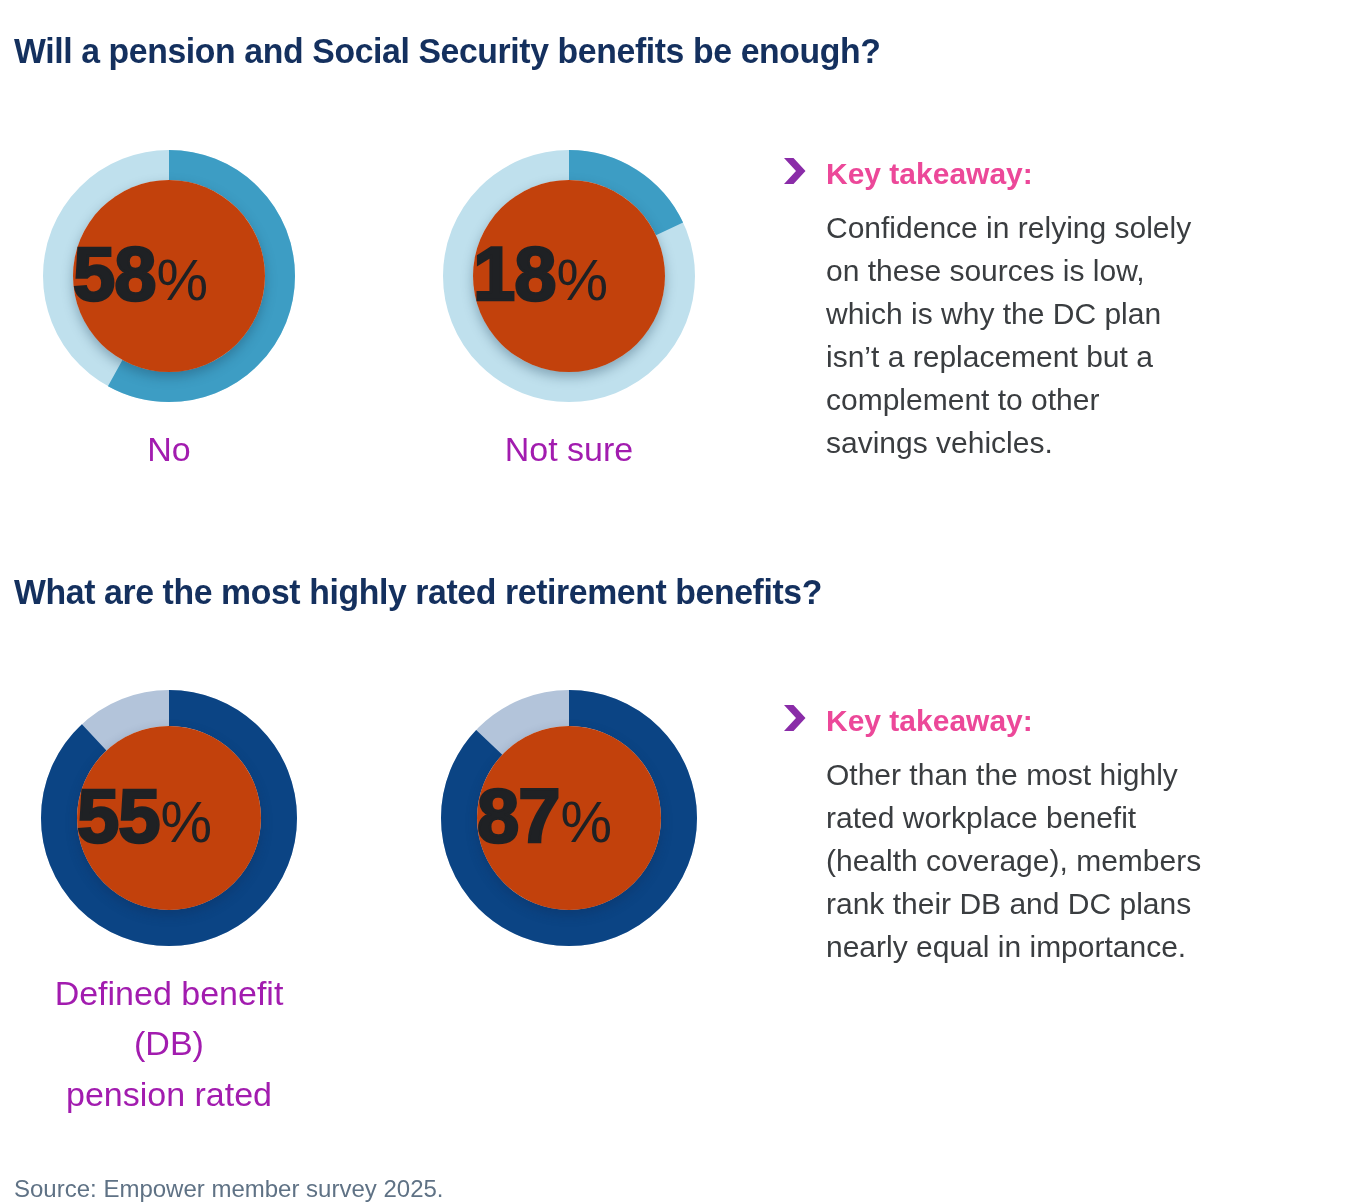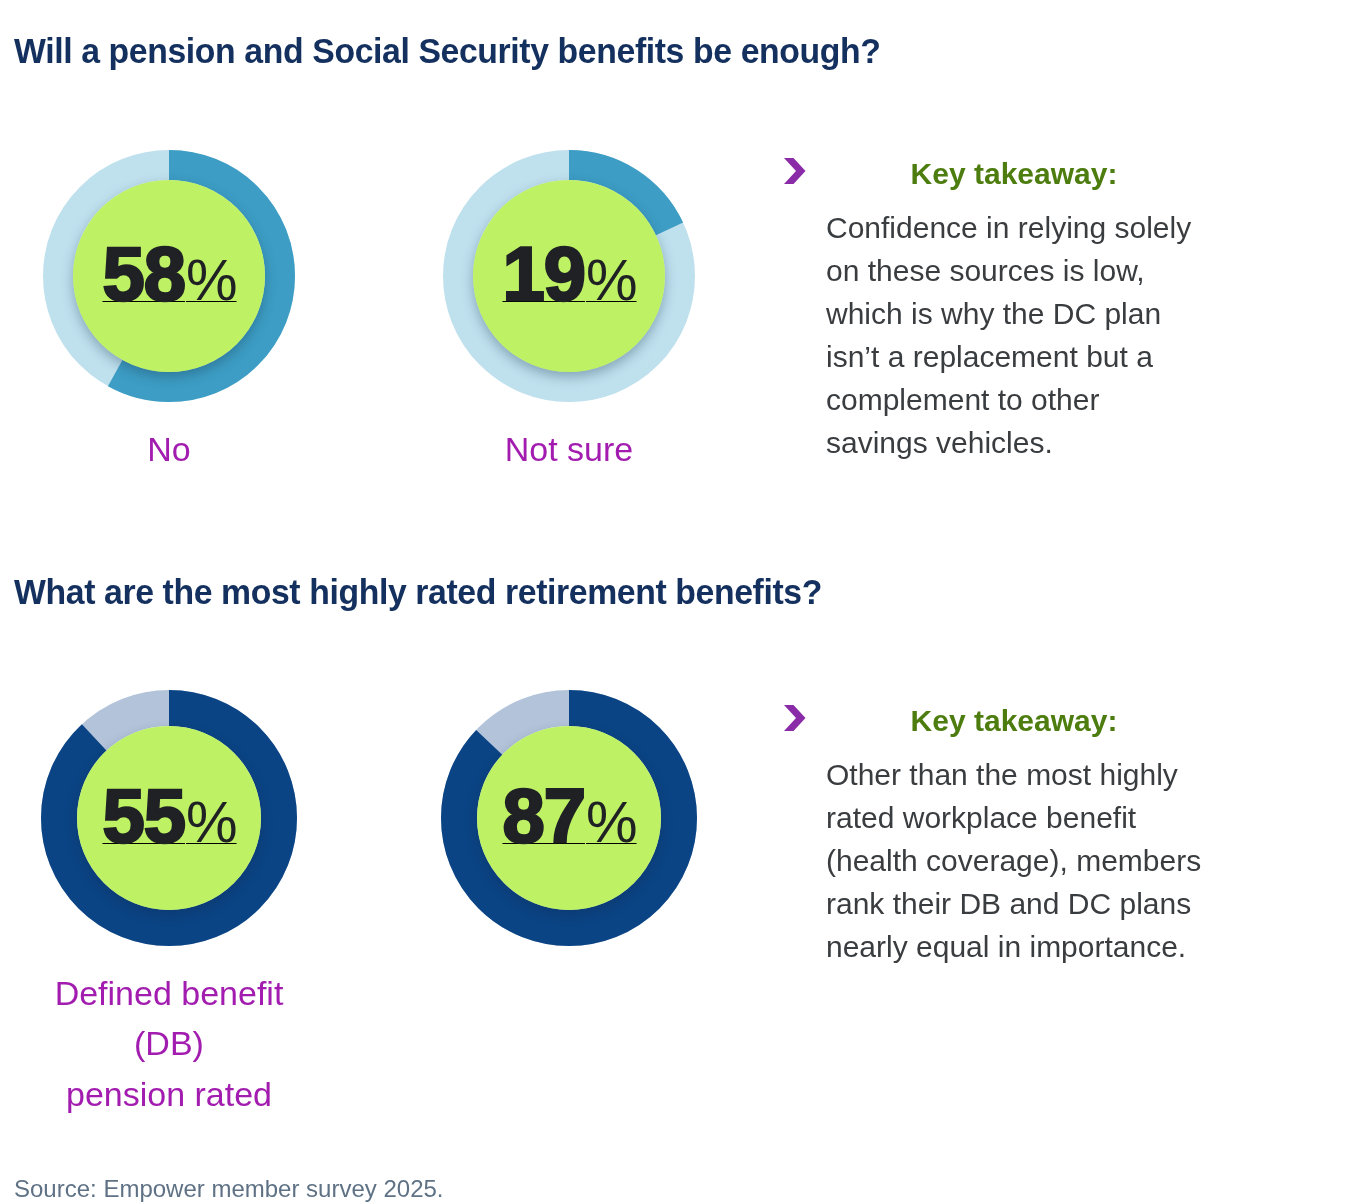--- a/index.html
+++ b/index.html
@@ -60,26 +60,24 @@
   .donut svg {
     display: block;
     position: relative;
     z-index: 1;
   }
 
   
   .donut .hole {
     position: absolute;
     border-radius: 50%;
-    background: #bef264;
+    background: #c2410c;
     z-index: 2;
     display: flex;
     align-items: center;
-    justify-content: center;
-    text-decoration: underline;
   }
   .donut.top-size .hole {
     left: 30px; top: 30px;
     width: 192px; height: 192px;
     box-shadow: 0 5px 12px rgba(22, 58, 82, 0.35);
   }
   .donut.bottom-size .hole {
     left: 36px; top: 36px;
     width: 184px; height: 184px;
     box-shadow: 0 5px 12px rgba(16, 40, 80, 0.32);
@@ -137,23 +135,22 @@
   }
   .takeaway-body {
     flex: 1 1 auto;
     color: #3a3d40;
     font-family: "Liberation Sans Narrow", "Liberation Sans", sans-serif;
     font-size: 30px;
     line-height: 1.435;
   }
   .takeaway-body .tk-label {
     font-weight: bold;
-    color: #4d7c0f;
+    color: #ec4899;
     display: block;
-    text-align: center;
   }
   .takeaway-body .tk-text {
     display: block;
     font-weight: normal;
     margin-top: 11px;
   }
 
   
   #source-note {
     position: absolute;
@@ -187,21 +184,21 @@
     </div>
   </div>
 
   <div class="donut-group" id="group-notsure">
     <div class="donut top-size">
       <svg width="252" height="252" viewBox="0 0 252 252" aria-hidden="true">
         <circle cx="126" cy="126" r="111" fill="none" stroke="#bfe0ed" stroke-width="30"></circle>
         <circle class="arc" id="arc-notsure" cx="126" cy="126" r="111" fill="none" stroke="#3d9dc4" stroke-width="30" transform="rotate(-90 126 126)" stroke-dasharray="125.53804243744813 572.895526659486"></circle>
       </svg>
       <div class="hole">
-        <div class="pct"><span class="num">19</span><span class="sym">%</span></div>
+        <div class="pct"><span class="num">18</span><span class="sym">%</span></div>
       </div>
     </div>
     <div class="donut-label">
       <span>Not sure</span>
     </div>
   </div>
 
   <div class="takeaway" id="takeaway-1">
     <span class="chevron">
       <svg width="26" height="30" viewBox="0 0 26 30" aria-hidden="true">

